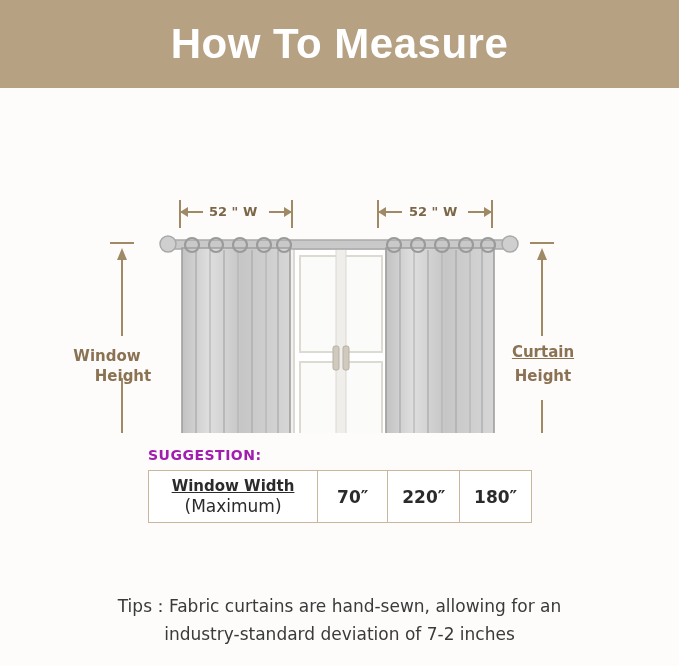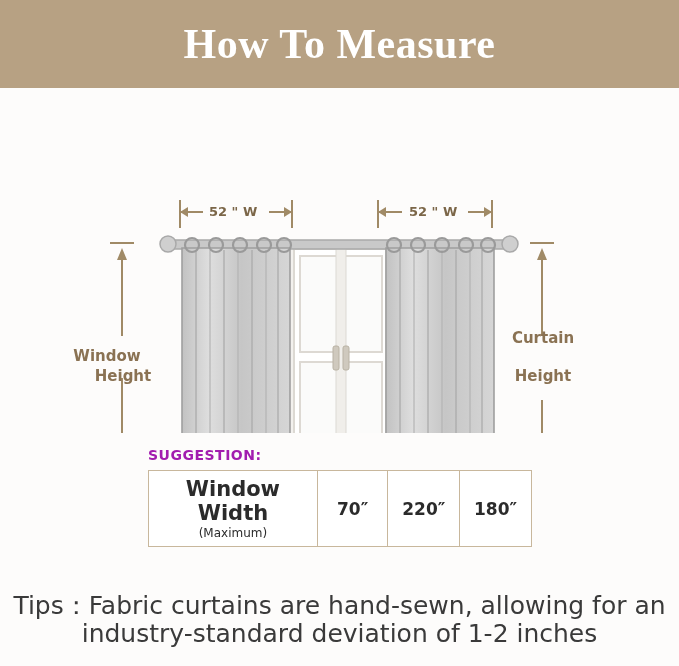--- a/index.html
+++ b/index.html
@@ -21,21 +21,21 @@
     display: flex;
     align-items: center;
     justify-content: center;
     box-sizing: border-box;
   }
   .header-title {
     color: #ffffff;
     font-size: 42px;
     font-weight: bold;
     letter-spacing: 0.5px;
-    font-family: Liberation Serif, serif;
+    font-family: Liberation Sans, sans-serif;
   }
   .diagram {
     position: relative;
     width: 679px;
     height: 345px;
   }
   .label-text {
     position: absolute;
     color: #8a7253;
     font-size: 15px;
@@ -74,47 +74,48 @@
     text-align: center;
     vertical-align: middle;
     color: #2b2b2b;
     font-family: "DejaVu Sans", sans-serif;
   }
   td.rowhead {
     width: 168px;
     padding: 6px 4px;
   }
   .rowhead-main {
-    font-size: 21px;
+    font-size: 15px;
     font-weight: bold;
     display: block;
+    text-decoration: underline;
   }
   .rowhead-sub {
-    font-size: 12px;
+    font-size: 17px;
     display: block;
     margin-top: 1px;
   }
   td.val {
     width: 72px;
     font-size: 17px;
     font-weight: bold;
     height: 48px;
   }
   td.num {
     font-size: 16px;
     font-weight: normal;
   }
   .tips {
     position: absolute;
     left: 0;
     top: 592px;
     width: 679px;
     text-align: center;
     color: #3a3a3a;
-    font-size: 25px;
+    font-size: 17px;
     line-height: 28px;
     font-family: "DejaVu Sans", sans-serif;
   }
   svg { display: block; }
 </style>
 </head>
 <body>
 
 <div class="header">
   <div class="header-title">How To Measure</div>
@@ -231,21 +232,21 @@
       <path d="M542 420 L537 408 L547 408 Z" fill="#a08a66"></path>
     </g>
   </svg>
 
   <div class="dim-text" style="left:209px; top:116px;">52 " W</div>
   <div class="dim-text" style="left:409px; top:116px;">52 " W</div>
 
   <div class="label-text" style="left:64px; top:258px; width:86px;">Window</div>
   <div class="label-text" style="left:80px; top:278px; width:86px;">Height</div>
 
-  <div class="label-text" style="left:500px; top:240px; width:86px;">Curtain</div>
+  <div class="label-text" style="left:500px; top:254px; width:86px;text-decoration:underline;">Curtain</div>
   <div class="label-text" style="left:500px; top:278px; width:86px;">Height</div>
 </div>
 
 <div class="suggestion-label">SUGGESTION:</div>
 
 <table class="suggestion">
   <tbody>
     <tr>
       <td class="rowhead">
         <span class="rowhead-main">Window Width</span>
@@ -255,14 +256,14 @@
       <td class="val">220″</td>
       <td class="val">180″</td>
     </tr>
   </tbody>
 </table>
 
 <div class="tips">
   <div>
     <span>Tips：</span><span>Fabric curtains are hand-sewn, allowing for an</span>
   </div>
-  <div>industry-standard deviation of 1-2 inches</div>
+  <div>industry-standard deviation of 7-2 inches</div>
 </div>
 
 </body></html>

